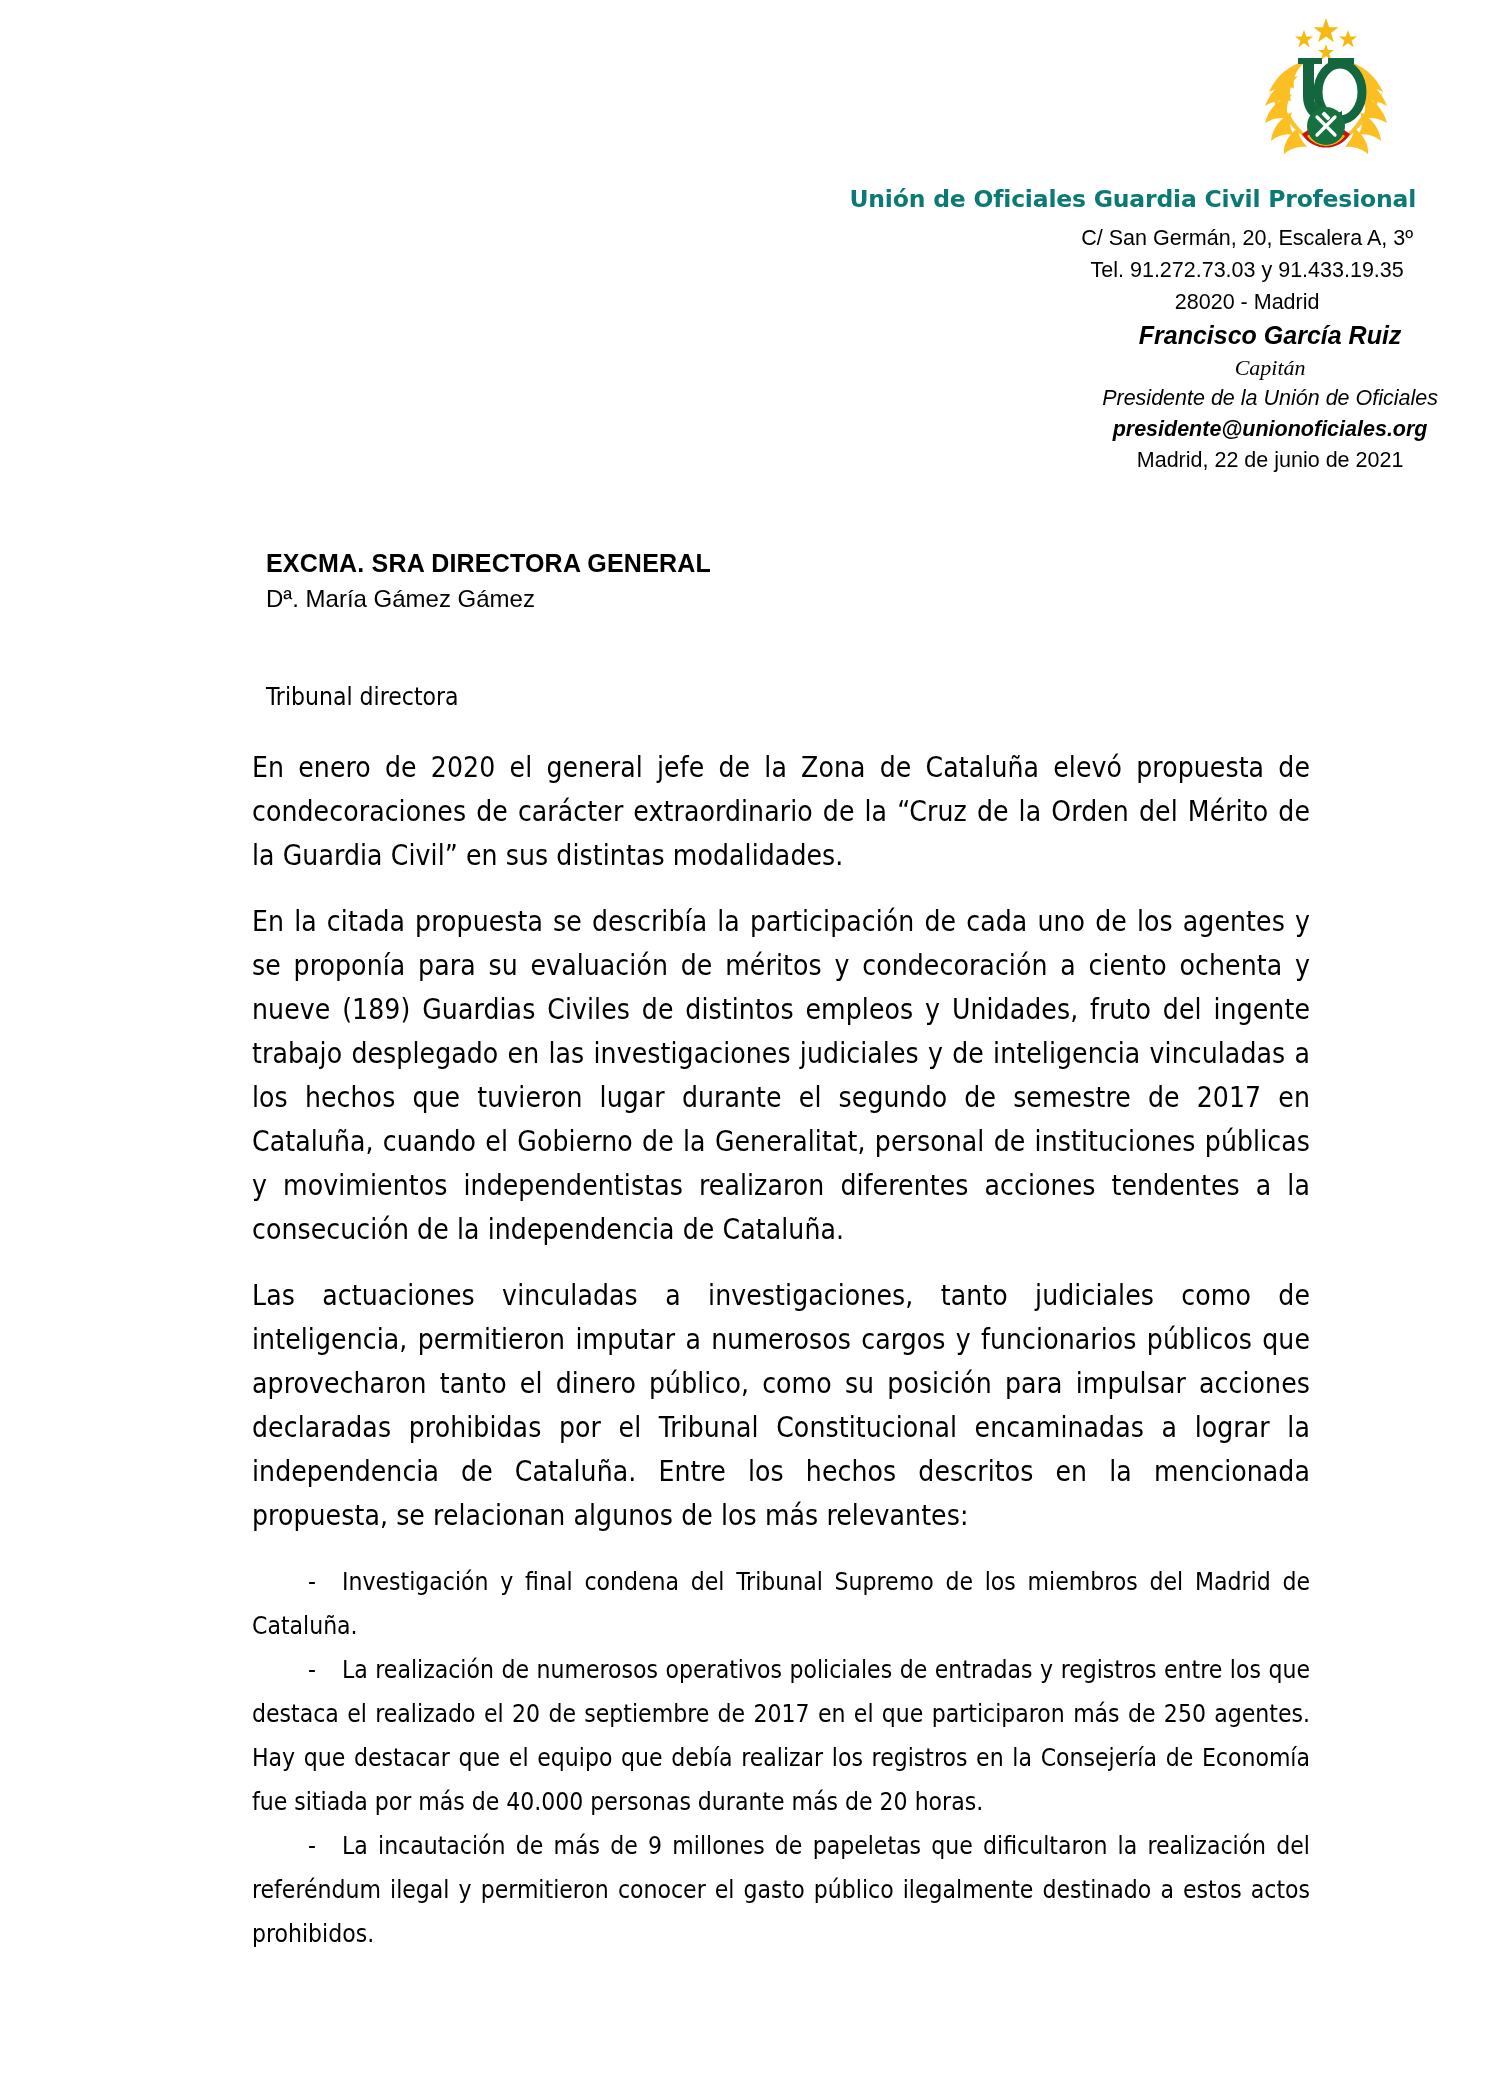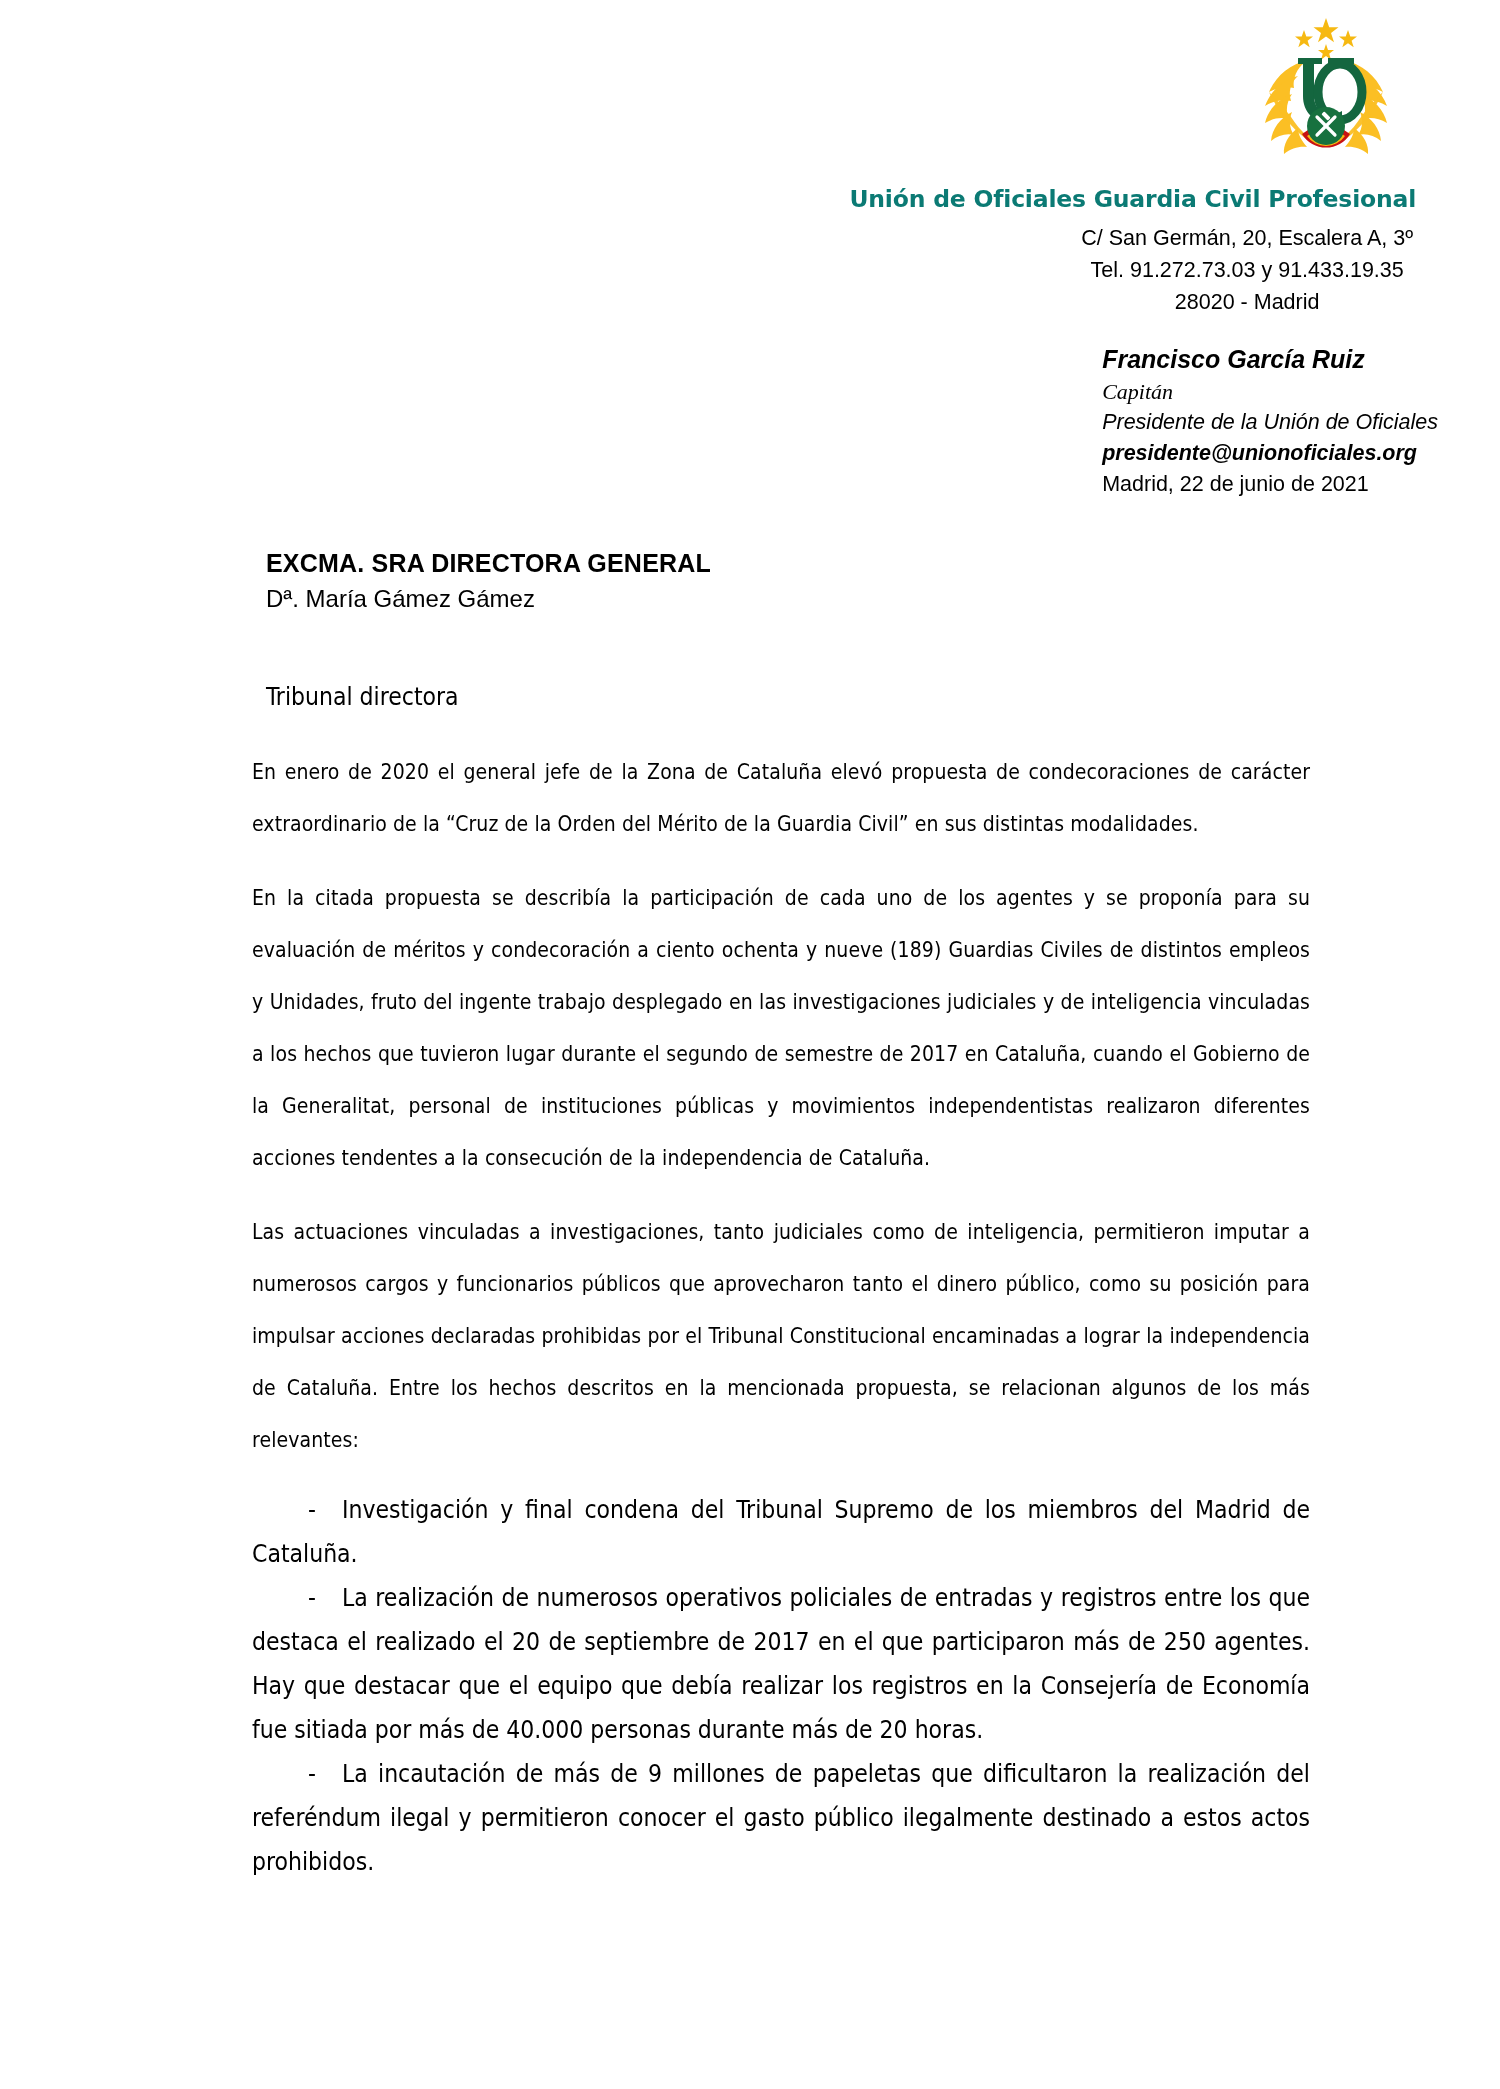--- a/index.html
+++ b/index.html
@@ -54,23 +54,22 @@
     line-height: 32px;
     color: #000;
     white-space: nowrap;
   }
 
   
   .signatory {
     position: absolute;
     top: 318px;
     right: 62px;
-    text-align: left;
-    white-space: nowrap;
-    margin-top: 24px;
+    text-align: center;
+    white-space: nowrap;
   }
   .sig-name {
     font-family: "Liberation Sans", sans-serif;
     font-weight: bold;
     font-style: italic;
     font-size: 25px;
     line-height: 34px;
   }
   .sig-rank {
     font-family: Liberation Serif, serif;
@@ -127,22 +126,22 @@
   .greeting {
     margin: 0 0 28px 14px;
     font-family: "DejaVu Sans Condensed", "Liberation Sans Narrow", "Liberation Sans", sans-serif;
     font-size: 24.5px;
     line-height: 42px;
   }
   .para {
     margin: 0 0 22px 0;
     text-align: justify;
     font-family: "DejaVu Sans Condensed", "Liberation Sans Narrow", "Liberation Sans", sans-serif;
-    font-size: 21px;
-    line-height: 52px;
+    font-size: 28px;
+    line-height: 44px;
     letter-spacing: 0.1px;
   }
   .bullets {
     margin: 8px 0 0 0;
     padding: 0;
     list-style: none;
   }
   .bullet {
     position: relative;
     margin: 0 0 0 0;

